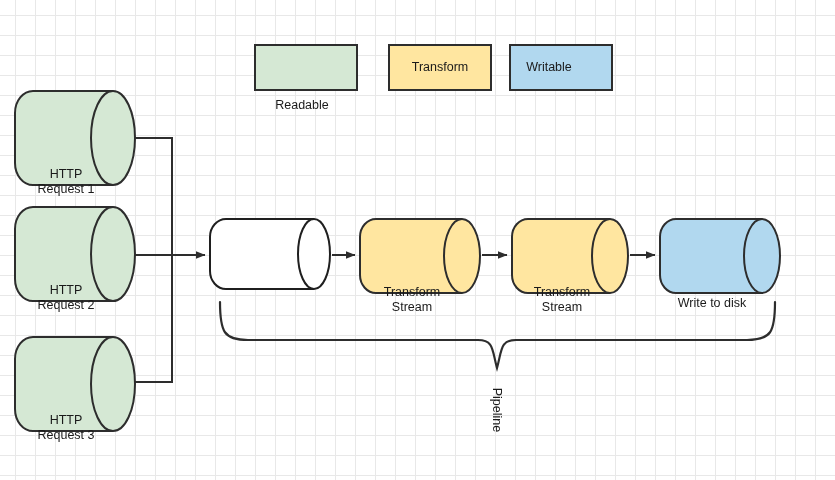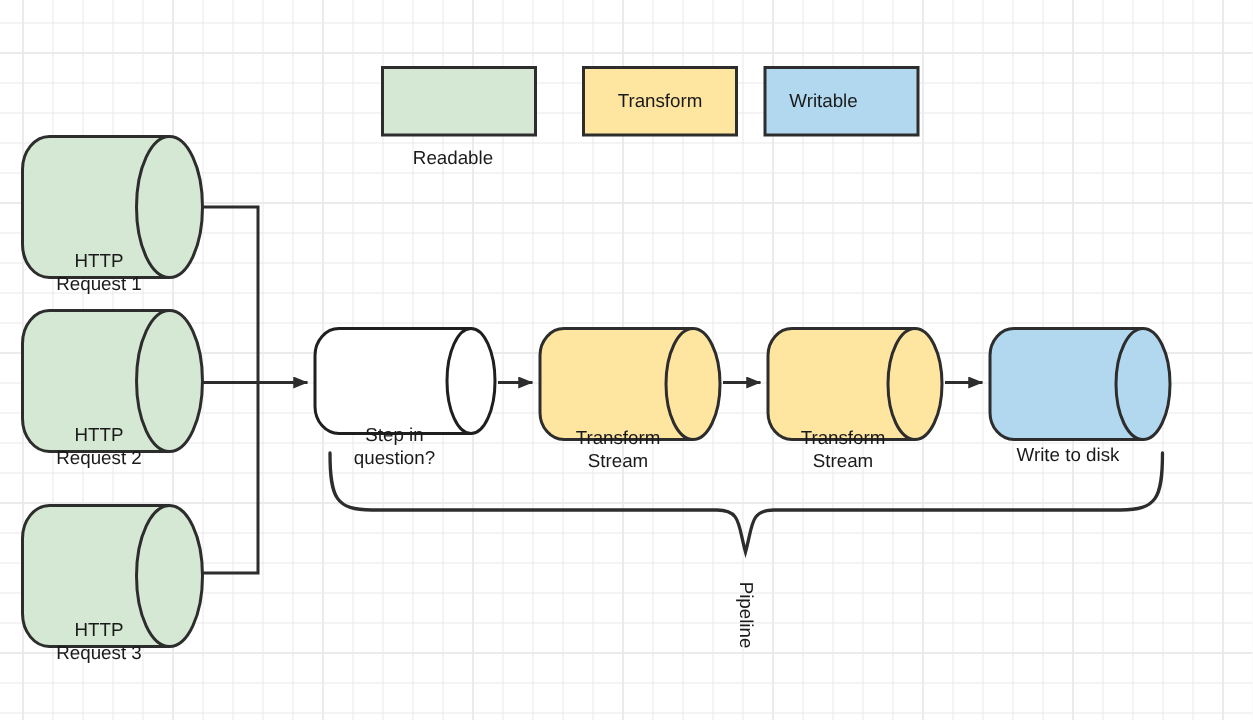--- a/index.html
+++ b/index.html
@@ -140,22 +140,20 @@
   <div class="legend-label" style="left:389px; top:45px; width:102px; height:45px;">Transform</div>
   <div class="legend-label" style="left:498px; top:45px; width:102px; height:45px;border-radius:16px;">Writable</div>
 
   <div class="node-label" style="left:20px; top:91px; width:92px; height:94px;">HTTP
 Request 1</div>
   <div class="node-label" style="left:20px; top:207px; width:92px; height:94px;">HTTP
 Request 2</div>
   <div class="node-label" style="left:20px; top:337px; width:92px; height:94px;">HTTP
 Request 3</div>
 
-  <div class="node-label" style="left:213px; top:219px; width:100px; height:70px;">Step in
-question?</div>
   <div class="node-label" style="left:363px; top:219px; width:98px; height:74px;">Transform
 Stream</div>
   <div class="node-label" style="left:515px; top:219px; width:94px; height:74px;">Transform
 Stream</div>
   <div class="node-label" style="left:663px; top:219px; width:98px; height:80px;">Write to disk</div>
 
   <div class="brace-label" style="left:472px; top:403px; width:50px; text-align:center;">Pipeline</div>
 
 </div>
 

